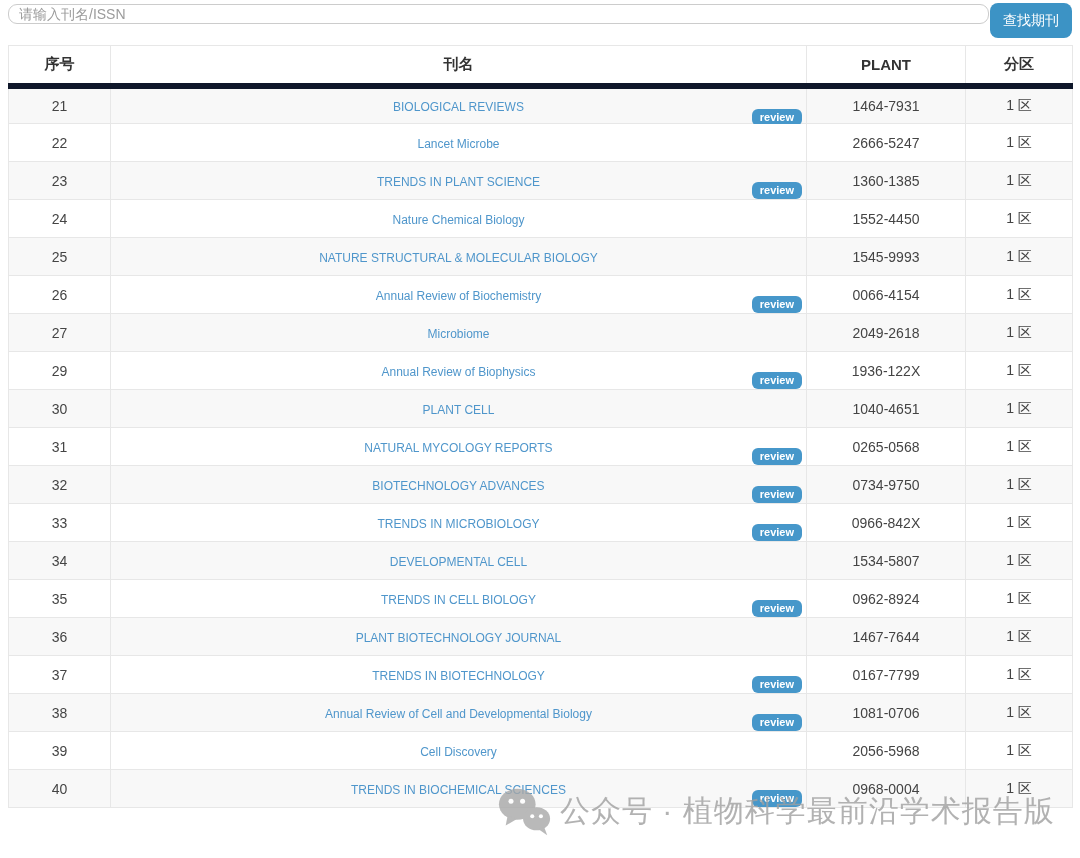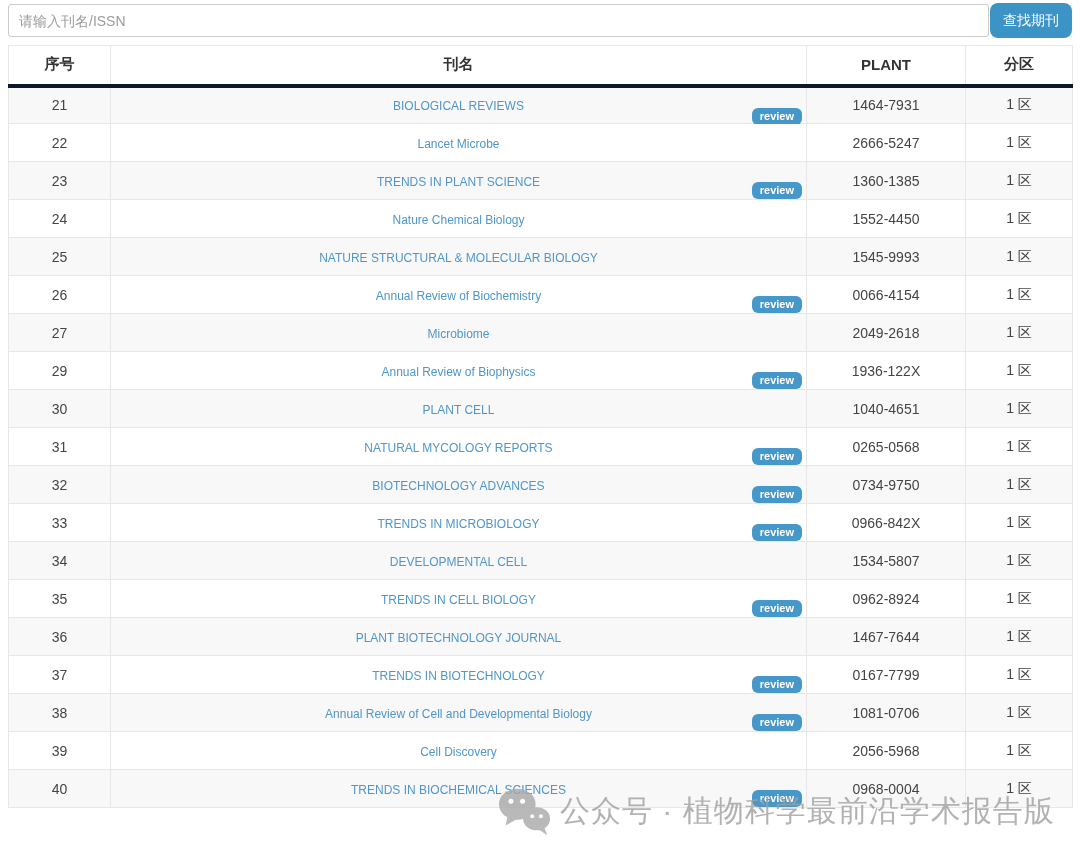--- a/index.html
+++ b/index.html
@@ -3,37 +3,37 @@
 <meta charset="utf-8">
 <style>
   * { margin: 0; padding: 0; box-sizing: border-box; }
   html, body { width: 1080px; background: #fff; }
   body { font-family: "Liberation Sans", "DejaVu Sans", sans-serif; }
   .page { position: relative; width: 1080px; height: 858px; background: #fff; overflow: hidden; }
 
   
   .search-bar { position: absolute; top: 4px; left: 8px; width: 1064px; height: 33px; display: flex; }
   .search-input {
-    flex: 1; height: 33px; border: 1px solid #ccc; border-radius: 3px;
+    flex: 1; height: 20px; border: 1px solid #ccc; border-radius: 9px;
     padding: 0 10px; font-size: 14px; color: #333; outline: none;
     font-family: inherit;
   }
   .search-input::placeholder { color: #9b9b9b; }
   .search-btn {
     width: 82px; height: 35px; margin-top: -1px; margin-left: 1px; border: none;
     background: var(--accent, #3c93c5); color: #fff; font-size: 14px; cursor: pointer;
     font-family: inherit; border-radius: 8px;
   }
 
   
   table.journals { position: absolute; top: 45px; left: 8px; width: 1064px; border-collapse: collapse; table-layout: fixed; }
   table.journals th, table.journals td {
     border: 1px solid #e7e7e7; font-size: 14px; text-align: center; vertical-align: middle;
   }
-  table.journals th { height: 40px; color: #333; font-weight: bold; font-size: 15px; background: #fff; border-bottom: 4px solid #0f172a; }
+  table.journals th { height: 40px; color: #333; font-weight: bold; font-size: 15px; background: #fff; border-bottom: 6px solid #0f172a; }
   table.journals td { height: 38px; color: #444; }
   col.c-index { width: 102px; }
   col.c-name  { width: 696px; }
   col.c-issn  { width: 159px; }
   col.c-zone  { width: 107px; }
   tbody tr:nth-child(odd) td { background: #f8f8f8; }
   tbody tr:nth-child(even) td { background: #ffffff; }
 
   td.name-cell { position: relative; }
   a.journal-link { color: var(--link, #4f96cb); text-decoration: none; font-size: 12px; cursor: pointer; }

